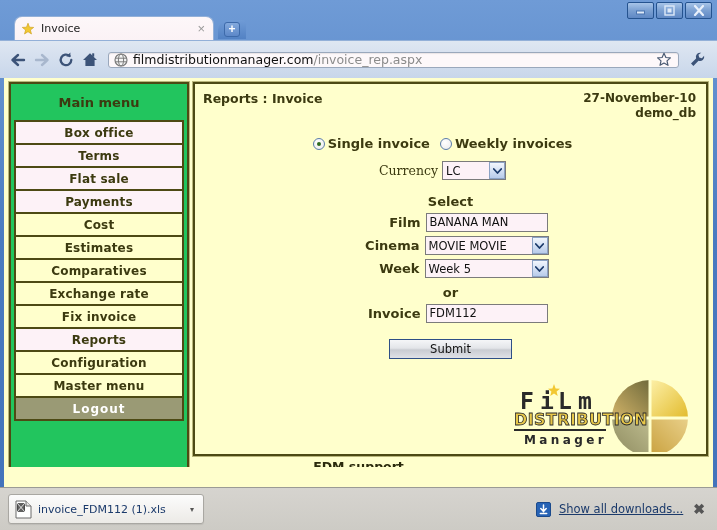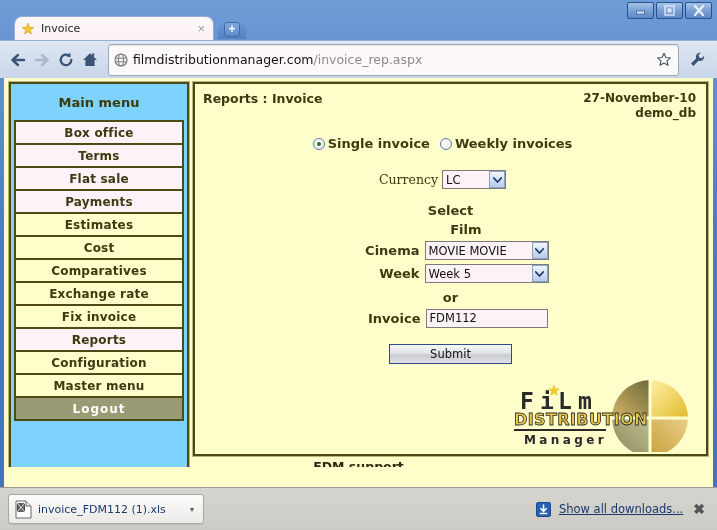--- a/index.html
+++ b/index.html
@@ -81,21 +81,21 @@
     display: flex; align-items: center;
     padding: 0 6px;
   }
   .navbtn {
     width: 24px; height: 24px;
     display: flex; align-items: center; justify-content: center;
     color: #3c5378;
   }
   .navbtn.disabled { color: #9fb1cb; }
   .omnibox {
-    flex: 1; height: 32px; margin: 16px 6px;
+    flex: 1; height: 16px; margin: 16px 6px;
     background: #fdf8fa;
     border: 1px solid #9aa8bc;
     border-radius: 3px;
     display: flex; align-items: center;
     padding: 0 5px;
     box-shadow: inset 0 1px 1px rgba(0,0,0,.08);
   }
   .globe { width: 14px; height: 14px; margin-right: 5px; flex: none; }
   .urltext {
     font-size: 12.5px;
@@ -117,21 +117,21 @@
   .page {
     position: absolute; left: 0; top: 0;
     width: 709px; height: 389px;
     font-family: "DejaVu Sans", sans-serif;
   }
 
   
   .sidebar {
     position: absolute; left: 5px; top: 4px;
     width: 180px; height: 412px;
-    background: #7dd3fc;
+    background: #22c55e;
     border: 2px solid #4d4a14;
     outline: 1px solid #b9b67a;
     padding: 3px;
   }
   .sidebar-title {
     text-align: center;
     font-weight: bold;
     font-size: 13px;
     color: #3c3a10;
     padding: 8px 0 10px 0;
@@ -194,21 +194,21 @@
     position: relative; flex: none;
   }
   .radio-dot.on::after {
     content: ""; position: absolute;
     left: 3px; top: 3px; width: 4px; height: 4px;
     border-radius: 50%; background: #2f6b1f;
   }
 
   .currency-row {
     display: flex; align-items: center; justify-content: center;
-    margin-top: 19px; margin-left: -16px;
+    margin-top: 10px; margin-left: -16px;
   }
   .lbl-serif {
     font-family: "DejaVu Serif", serif;
     font-size: 12.5px; color: #3c3a10;
     margin-right: 4px;
   }
 
   .sel-label {
     text-align: center;
     font-size: 13px; font-weight: bold; color: #3c3a10;
@@ -422,22 +422,22 @@
   <div class="viewport">
     <div class="page">
 
       <div class="sidebar">
         <div class="sidebar-title">Main menu</div>
         <div class="menu-list">
           <div class="menu-item light">Box office</div>
           <div class="menu-item light">Terms</div>
           <div class="menu-item light">Flat sale</div>
           <div class="menu-item light">Payments</div>
+          <div class="menu-item">Cost</div>
           <div class="menu-item">Estimates</div>
-          <div class="menu-item">Cost</div>
           <div class="menu-item">Comparatives</div>
           <div class="menu-item">Exchange rate</div>
           <div class="menu-item">Fix invoice</div>
           <div class="menu-item light">Reports</div>
           <div class="menu-item">Configuration</div>
           <div class="menu-item">Master menu</div>
           <div class="menu-item logout">Logout</div>
         </div>
       </div>
 
@@ -472,20 +472,21 @@
                     <path d="M0.8 1 L4.5 5 L8.2 1" stroke="#1b3a6b" stroke-width="1.8" fill="none" stroke-linecap="round" stroke-linejoin="round"></path>
                   </svg>
               </span>
             </span>
           </div>
 
           <div class="sel-label">Select</div>
 
           <div class="field-row">
             <span class="field-label">Film</span>
+            <span class="textbox">BANANA MAN</span>
           </div>
 
           <div class="field-row">
             <span class="field-label">Cinema</span>
             <span class="selectbox">
               <span class="val">MOVIE MOVIE</span>
               <span class="arrow">
                 <svg width="9" height="6" viewBox="0 0 9 6">
                     <path d="M0.8 1 L4.5 5 L8.2 1" stroke="#1b3a6b" stroke-width="1.8" fill="none" stroke-linecap="round" stroke-linejoin="round"></path>
                   </svg>

